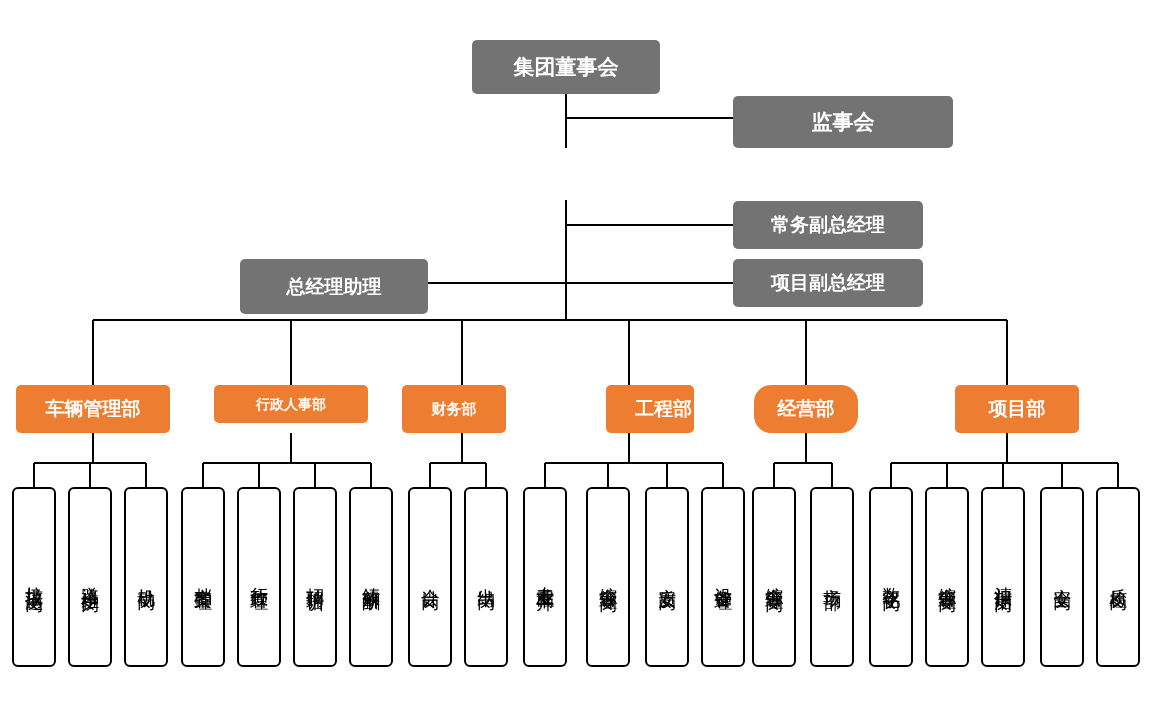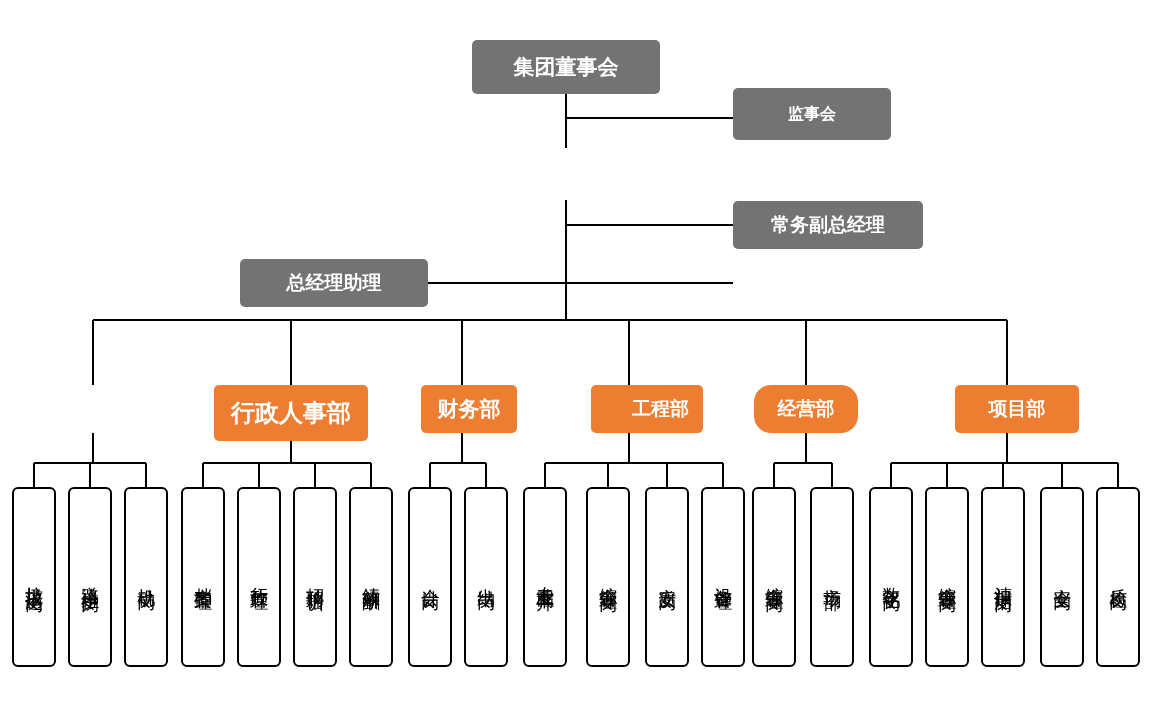--- a/index.html
+++ b/index.html
@@ -116,27 +116,29 @@
       <line x1="891" y1="463" x2="1118" y2="463"></line>
       <line x1="891" y1="463" x2="891" y2="487"></line>
       <line x1="947" y1="463" x2="947" y2="487"></line>
       <line x1="1003" y1="463" x2="1003" y2="487"></line>
       <line x1="1062" y1="463" x2="1062" y2="487"></line>
       <line x1="1118" y1="463" x2="1118" y2="487"></line>
     </g>
   </svg>
 
   <div class="node blue" style="left:472px;top:40px;width:188px;height:54px;font-size:21px;">集团董事会</div>
-  <div class="node blue" style="left:733px;top:88px;width:158px;height:52px;font-size:16px;">监事会</div>
+  <div class="node blue" style="left:733px;top:96px;width:220px;height:52px;font-size:21px;">监事会</div>
   <div class="node blue" style="left:733px;top:201px;width:190px;height:48px;font-size:19px;">常务副总经理</div>
-  <div class="node blue" style="left:240px;top:259px;width:188px;height:48px;font-size:19px;">总经理助理</div>
+  <div class="node blue" style="left:240px;top:259px;width:188px;height:55px;font-size:19px;">总经理助理</div>
+  <div class="node blue" style="left:733px;top:259px;width:190px;height:48px;font-size:19px;">项目副总经理</div>
 
-  <div class="node orange" style="left:214px;top:385px;width:154px;height:56px;font-size:24px;">行政人事部</div>
-  <div class="node orange" style="left:421px;top:385px;width:96px;height:48px;font-size:21px;">财务部</div>
-  <div class="node orange" style="left:591px;top:385px;width:112px;height:48px;font-size:19px;padding-left:27px;">工程部</div>
+  <div class="node orange" style="left:16px;top:385px;width:154px;height:48px;font-size:19px;">车辆管理部</div>
+  <div class="node orange" style="left:214px;top:385px;width:154px;height:38px;font-size:14px;">行政人事部</div>
+  <div class="node orange" style="left:402px;top:385px;width:104px;height:48px;font-size:15px;">财务部</div>
+  <div class="node orange" style="left:606px;top:385px;width:88px;height:48px;font-size:19px;padding-left:27px;">工程部</div>
   <div class="node orange" style="left:754px;top:385px;width:104px;height:48px;font-size:19px;border-radius:17px;">经营部</div>
   <div class="node orange" style="left:955px;top:385px;width:124px;height:48px;font-size:19px;">项目部</div>
 
   <div class="node leaf" style="left:12px;top:487px;width:44px;height:180px;font-size:18px;">垃圾清运岗</div>
   <div class="node leaf" style="left:68px;top:487px;width:44px;height:180px;font-size:18px;">道路维护岗</div>
   <div class="node leaf" style="left:124px;top:487px;width:44px;height:180px;font-size:18px;">机动岗</div>
   <div class="node leaf" style="left:181px;top:487px;width:44px;height:180px;font-size:18px;">档案管理</div>
   <div class="node leaf" style="left:237px;top:487px;width:44px;height:180px;font-size:18px;">行政管理</div>
   <div class="node leaf" style="left:293px;top:487px;width:44px;height:180px;font-size:18px;">招聘培训</div>
   <div class="node leaf" style="left:349px;top:487px;width:44px;height:180px;font-size:18px;">绩效薪酬</div>

